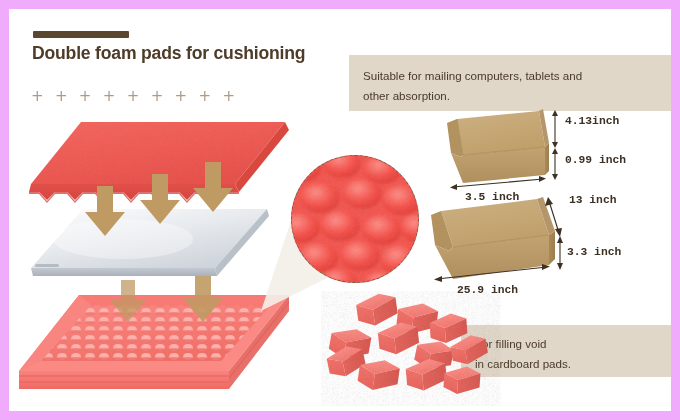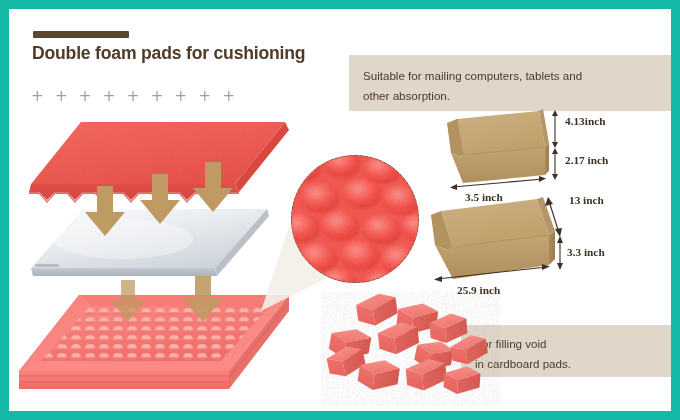--- a/index.html
+++ b/index.html
@@ -4,21 +4,21 @@
 <style>
   * { margin:0; padding:0; box-sizing:border-box; }
   html,body{ width:680px; height:420px; }
   body{
     font-family:"Liberation Sans", sans-serif;
     background:#f2ece0;
     overflow:hidden;
   }
   .frame{
     position:absolute; left:0; top:0; width:680px; height:420px;
-    background:#14b8a6;
+    background:#f0abfc;
   }
   .card{
     position:absolute; left:9px; top:9px;
     width:662px; height:402px;
     background:#ffffff;
     overflow:hidden;
   }
 
   
   .accent-bar{
@@ -64,21 +64,21 @@
     border:1.4px dashed #6b5a44;
     overflow:hidden; background:#f45a52;
   }
   .mag-inner{ position:absolute; left:-2px; top:-2px; width:132px; height:132px; }
 
   
   .boxarea{ position:absolute; left:410px; top:98px; width:252px; height:195px; }
 
   .dimlabel{
     position:absolute; font-size:11.3px; font-weight:bold; color:#3d3024;
-    white-space:nowrap; font-family:Liberation Serif, serif;
+    white-space:nowrap; font-family:Liberation Mono, monospace;
   }
 
   
   .cubes{ position:absolute; left:312px; top:282px; width:180px; height:115px; }
 </style>
 </head>
 <body>
 
 <div class="frame">
   <div class="card">
@@ -304,21 +304,21 @@
           <line x1="141" y1="132" x2="141" y2="160"></line>
           <path d="M138,136 L141,129 L144,136" fill="#3d3024" stroke="none"></path>
           <path d="M138,156 L141,163 L144,156" fill="#3d3024" stroke="none"></path>
           <line x1="18" y1="172" x2="128" y2="160"></line>
           <path d="M23,169 L15,172.6 L23,175" fill="#3d3024" stroke="none"></path>
           <path d="M123,157 L131,159.6 L123,163" fill="#3d3024" stroke="none"></path>
         </g>
       </svg>
 
       <div class="dimlabel" style="left:146px; top:8px;">4.13inch</div>
-      <div class="dimlabel" style="left:146px; top:47px;">2.17 inch</div>
+      <div class="dimlabel" style="left:146px; top:47px;">0.99 inch</div>
       <div class="dimlabel" style="left:46px; top:84px;">3.5 inch</div>
 
       <div class="dimlabel" style="left:150px; top:87px;">13 inch</div>
       <div class="dimlabel" style="left:148px; top:139px;">3.3 inch</div>
       <div class="dimlabel" style="left:38px; top:177px;">25.9 inch</div>
     </div>
 
     <svg class="cubes" viewBox="0 0 180 115">
       <defs>
         <linearGradient id="cbT" x1="0" y1="0" x2="0.4" y2="1">

